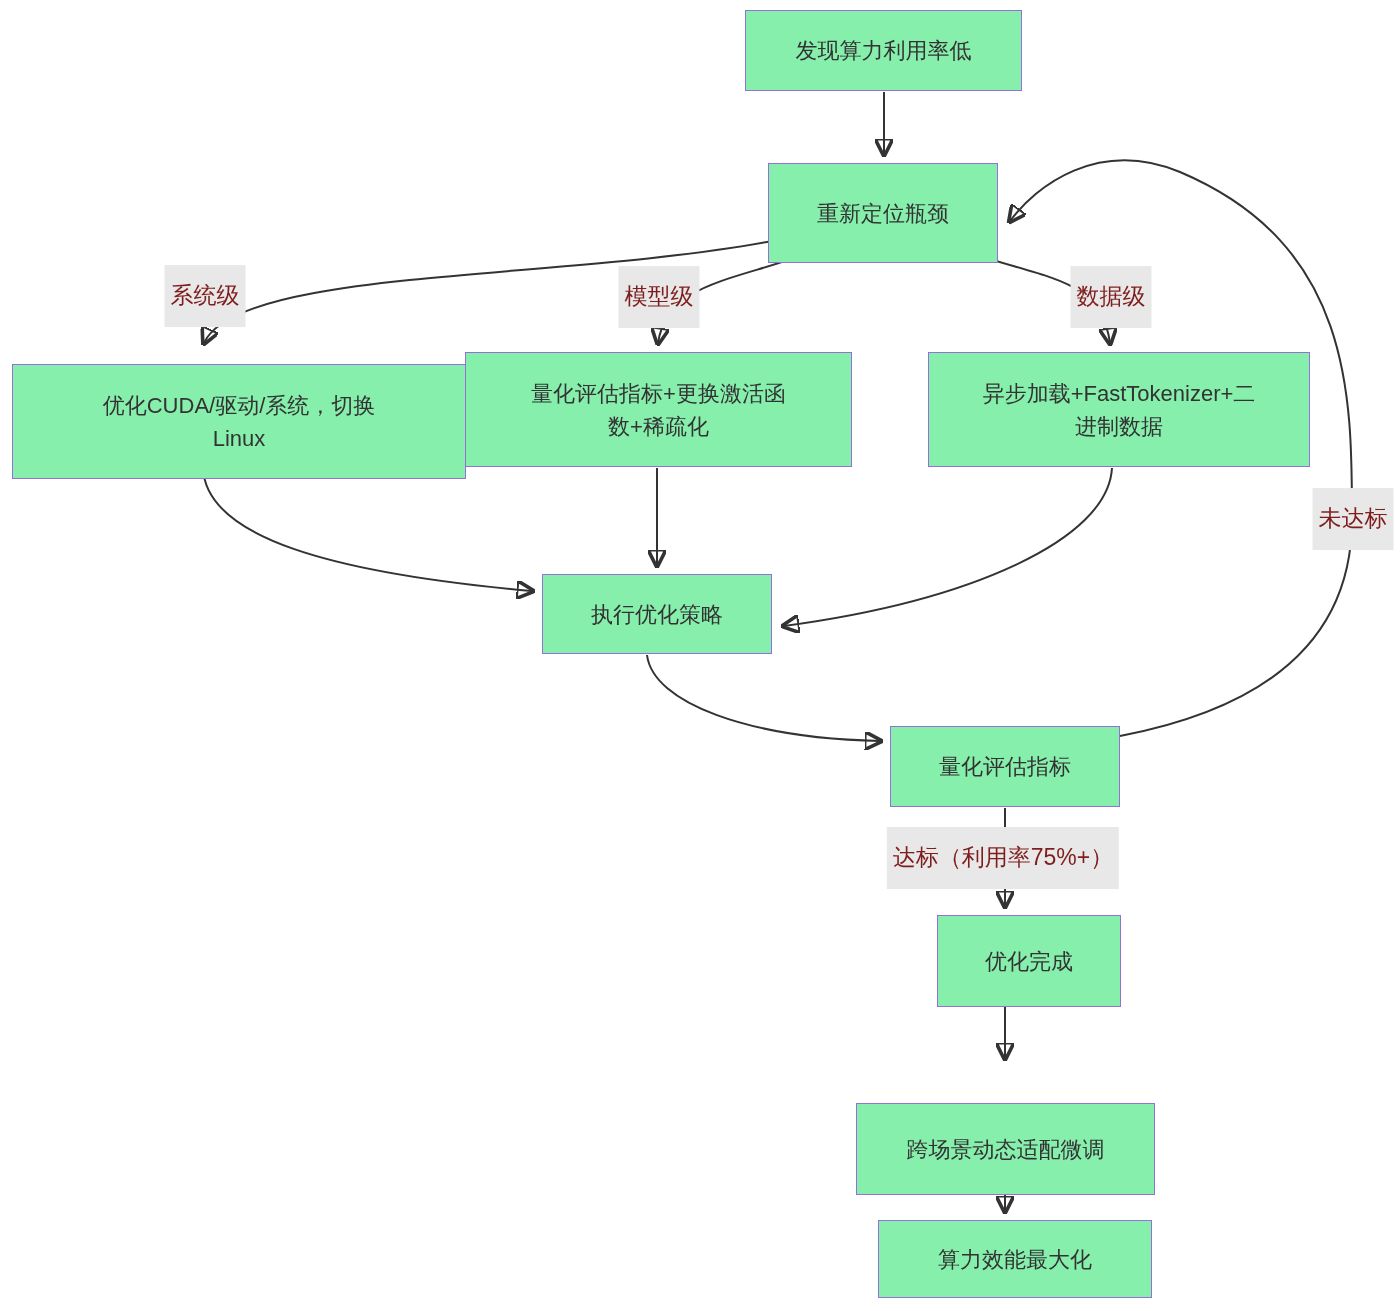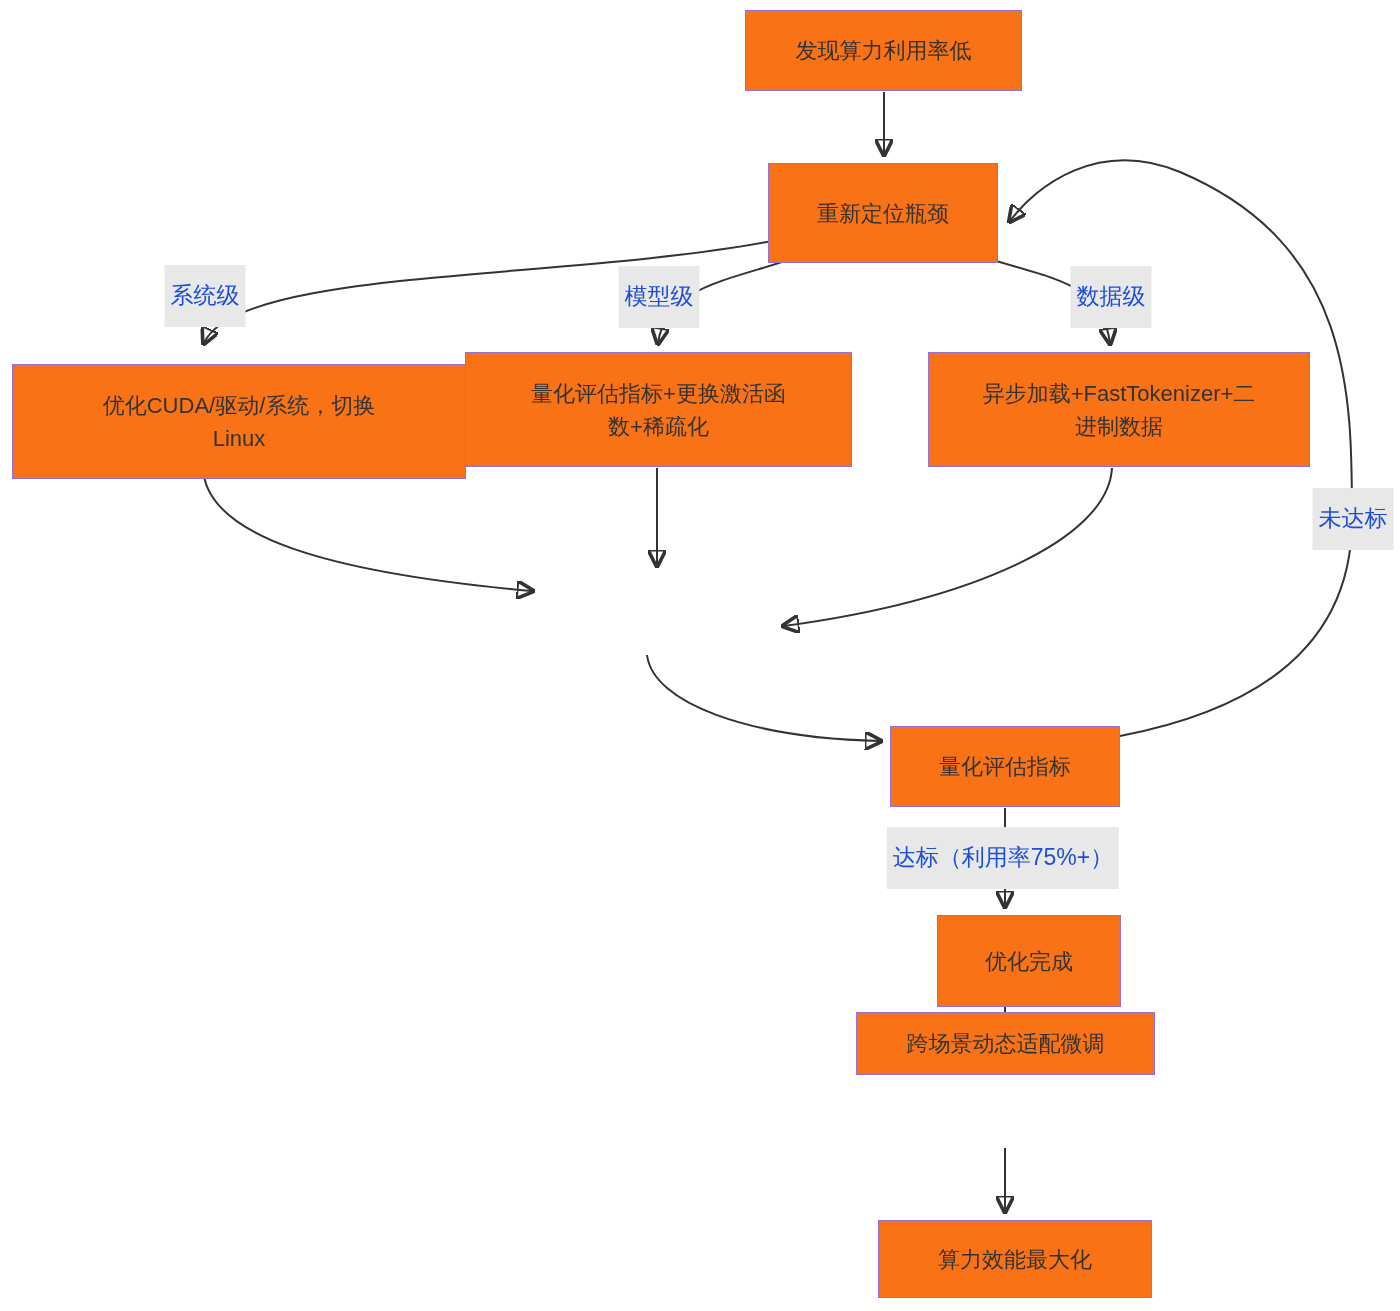--- a/index.html
+++ b/index.html
@@ -25,54 +25,54 @@
   }
   .edges-layer path {
     fill: none;
     stroke: #333333;
     stroke-width: 2;
   }
   .node {
     position: absolute;
     z-index: 2;
     box-sizing: border-box;
-    background: #f97316;
+    background: #86efac;
     border: 1.5px solid #9370DB;
     color: #333333;
     font-size: 22px;
     line-height: 1.5;
     display: flex;
     align-items: center;
     justify-content: center;
     text-align: center;
     white-space: pre-line;
     padding: 4px 10px;
   }
   .edge-label {
     position: absolute;
     z-index: 3;
     transform: translate(-50%, -50%);
     background: #e8e8e8;
-    color: #1d4ed8;
+    color: #7f1d1d;
     font-size: 23px;
     line-height: 1.3;
     padding: 16px 6px;
     white-space: nowrap;
     text-align: center;
   }
   
   .n-discover  { left: 745px;  top: 10px;   width: 277px; height: 81px;  }
   .n-relocate  { left: 768px;  top: 163px;  width: 230px; height: 100px;  }
   .n-system    { left: 12px;   top: 364px;  width: 454px; height: 115px; }
   .n-model     { left: 465px;  top: 352px;  width: 387px; height: 115px; }
   .n-data      { left: 920px;  top: 352px;  width: 382px; height: 115px; margin-left: 8px; }
   .n-execute   { left: 542px;  top: 574px;  width: 230px; height: 80px;  }
   .n-evaluate  { left: 890px;  top: 726px;  width: 230px; height: 81px;  }
   .n-complete  { left: 913px;  top: 915px;  width: 184px; height: 92px; margin-left: 24px;  }
-  .n-finetune  { left: 856px;  top: 1012px; width: 299px; height: 63px;  }
+  .n-finetune  { left: 856px;  top: 1103px; width: 299px; height: 92px;  }
   .n-maximize  { left: 878px;  top: 1220px; width: 274px; height: 78px;  }
   
   .l-system   { left: 205px;  top: 296px; }
   .l-model    { left: 659px;  top: 297px; }
   .l-data     { left: 1111px; top: 297px; }
   .l-notmet   { left: 1353px; top: 519px; }
   .l-met      { left: 1003px; top: 858px; }
 </style>
 </head>
 <body>
@@ -105,20 +105,21 @@
 
   <div class="node n-system">优化CUDA/驱动/系统，切换
 Linux</div>
 
   <div class="node n-model">量化评估指标+更换激活函
 数+稀疏化</div>
 
   <div class="node n-data">异步加载+FastTokenizer+二
 进制数据</div>
 
+  <div class="node n-execute">执行优化策略</div>
 
   <div class="node n-evaluate">量化评估指标</div>
 
   <div class="node n-complete">优化完成</div>
 
   <div class="node n-finetune">跨场景动态适配微调</div>
 
   <div class="node n-maximize">算力效能最大化</div>
 
   <div class="edge-label l-system">系统级</div>

